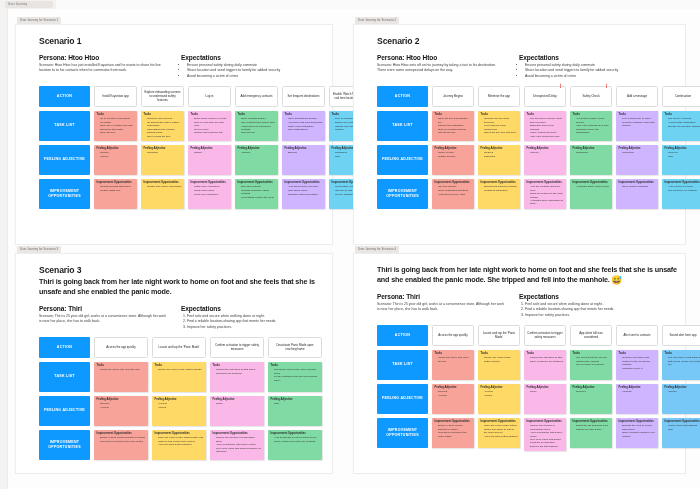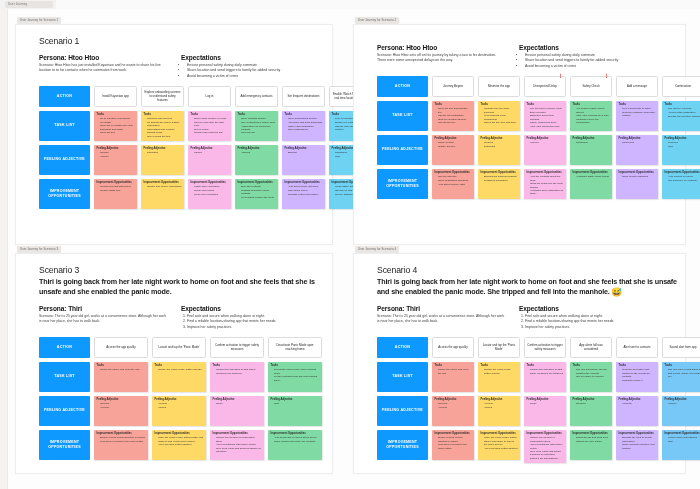--- a/index.html
+++ b/index.html
@@ -27,21 +27,21 @@
       font-size:2.9px;line-height:5px;padding:1px 3px;border-radius:1px;white-space:nowrap;letter-spacing:.08px;}
 
   .f1{left:15px;  top:15px;  width:316px;height:219px;}
   .f2{left:353px; top:15px;  width:331px;height:219px;}
   .f3{left:15px;  top:244px; width:316px;height:219px;}
   .f4{left:353px; top:244px; width:331px;height:219px;}
 
   .inner{position:absolute;left:23px;top:11px;right:8px;bottom:6px;}
 
   
-  .sc-num{font-size:8.6px;font-weight:400;color:#1a1a1a;letter-spacing:-.1px;margin:0 0 2px 0;}
+  .sc-num{font-size:8.6px;font-weight:700;color:#1a1a1a;letter-spacing:-.1px;margin:0 0 2px 0;}
   .sc-desc{font-size:7.2px;font-weight:700;color:#1a1a1a;line-height:10px;letter-spacing:-.15px;margin:0;}
   .sc-desc .emoji{font-size:9px;vertical-align:-1px;}
 
   .cols{display:flex;margin-top:8px;gap:14px;}
   .col-persona{width:128px;}
   .col-expect{flex:1;}
   .h2{font-size:6.6px;font-weight:700;color:#141414;margin:0 0 1.5px 0;letter-spacing:-.1px;}
   .body-txt{font-size:3.5px;line-height:5.4px;color:#3c3c3c;margin:0;}
   .expect-list{margin:0;padding-left:6px;}
   .expect-list li{font-size:3.5px;line-height:5.4px;color:#3c3c3c;margin:0 0 .3px 0;}
@@ -282,20 +282,21 @@
                     <li>Privacy settings explained</li>
                   </ul>
                 </div>
               </div>
             </div>
           </div>
         </div>
         <div class="frame f2">
           <div class="frame-label">User Journey for Scenario 2</div>
           <div class="inner">
+            <div class="sc-num">Scenario 2</div>
             <div class="cols">
               <div class="col-persona">
                 <div class="h2">Persona: Htoo Htoo</div>
                 <p class="body-txt">Scenario: Htoo Htoo sets off on his journey by taking a taxi to his destination. There were some unexpected delays on the way.</p>
               </div>
               <div class="col-expect">
                 <div class="h2">Expectations</div>
                 <ul class="expect-list">
                   <li>Ensure personal safety during daily commute</li>
                   <li>Share location and send triggers to family for added security</li>
@@ -599,21 +600,20 @@
                     <li>Auto deactivate on arrival at the saved home location and notify the contacts</li>
                   </ul>
                 </div>
               </div>
             </div>
           </div>
         </div>
         <div class="frame f4">
           <div class="frame-label">User Journey for Scenario 4</div>
           <div class="inner">
-            <div class="sc-num">Scenario 4</div>
             <div class="sc-desc"><span>Thiri is going back from her late night work to home on foot and she feels that she is unsafe and she enabled the panic mode. She tripped and fell into the manhole.</span> <span class="emoji">😅</span></div>
             <div class="cols">
               <div class="col-persona">
                 <div class="h2">Persona: Thiri</div>
                 <p class="body-txt">Scenario: Thiri is 25 year old girl, works at a convenience store. Although her work is near her place, she has to walk back.</p>
               </div>
               <div class="col-expect">
                 <div class="h2">Expectations</div>
                 <ol class="expect-list">
                   <li>Feel safe and secure when walking alone at night.</li>

